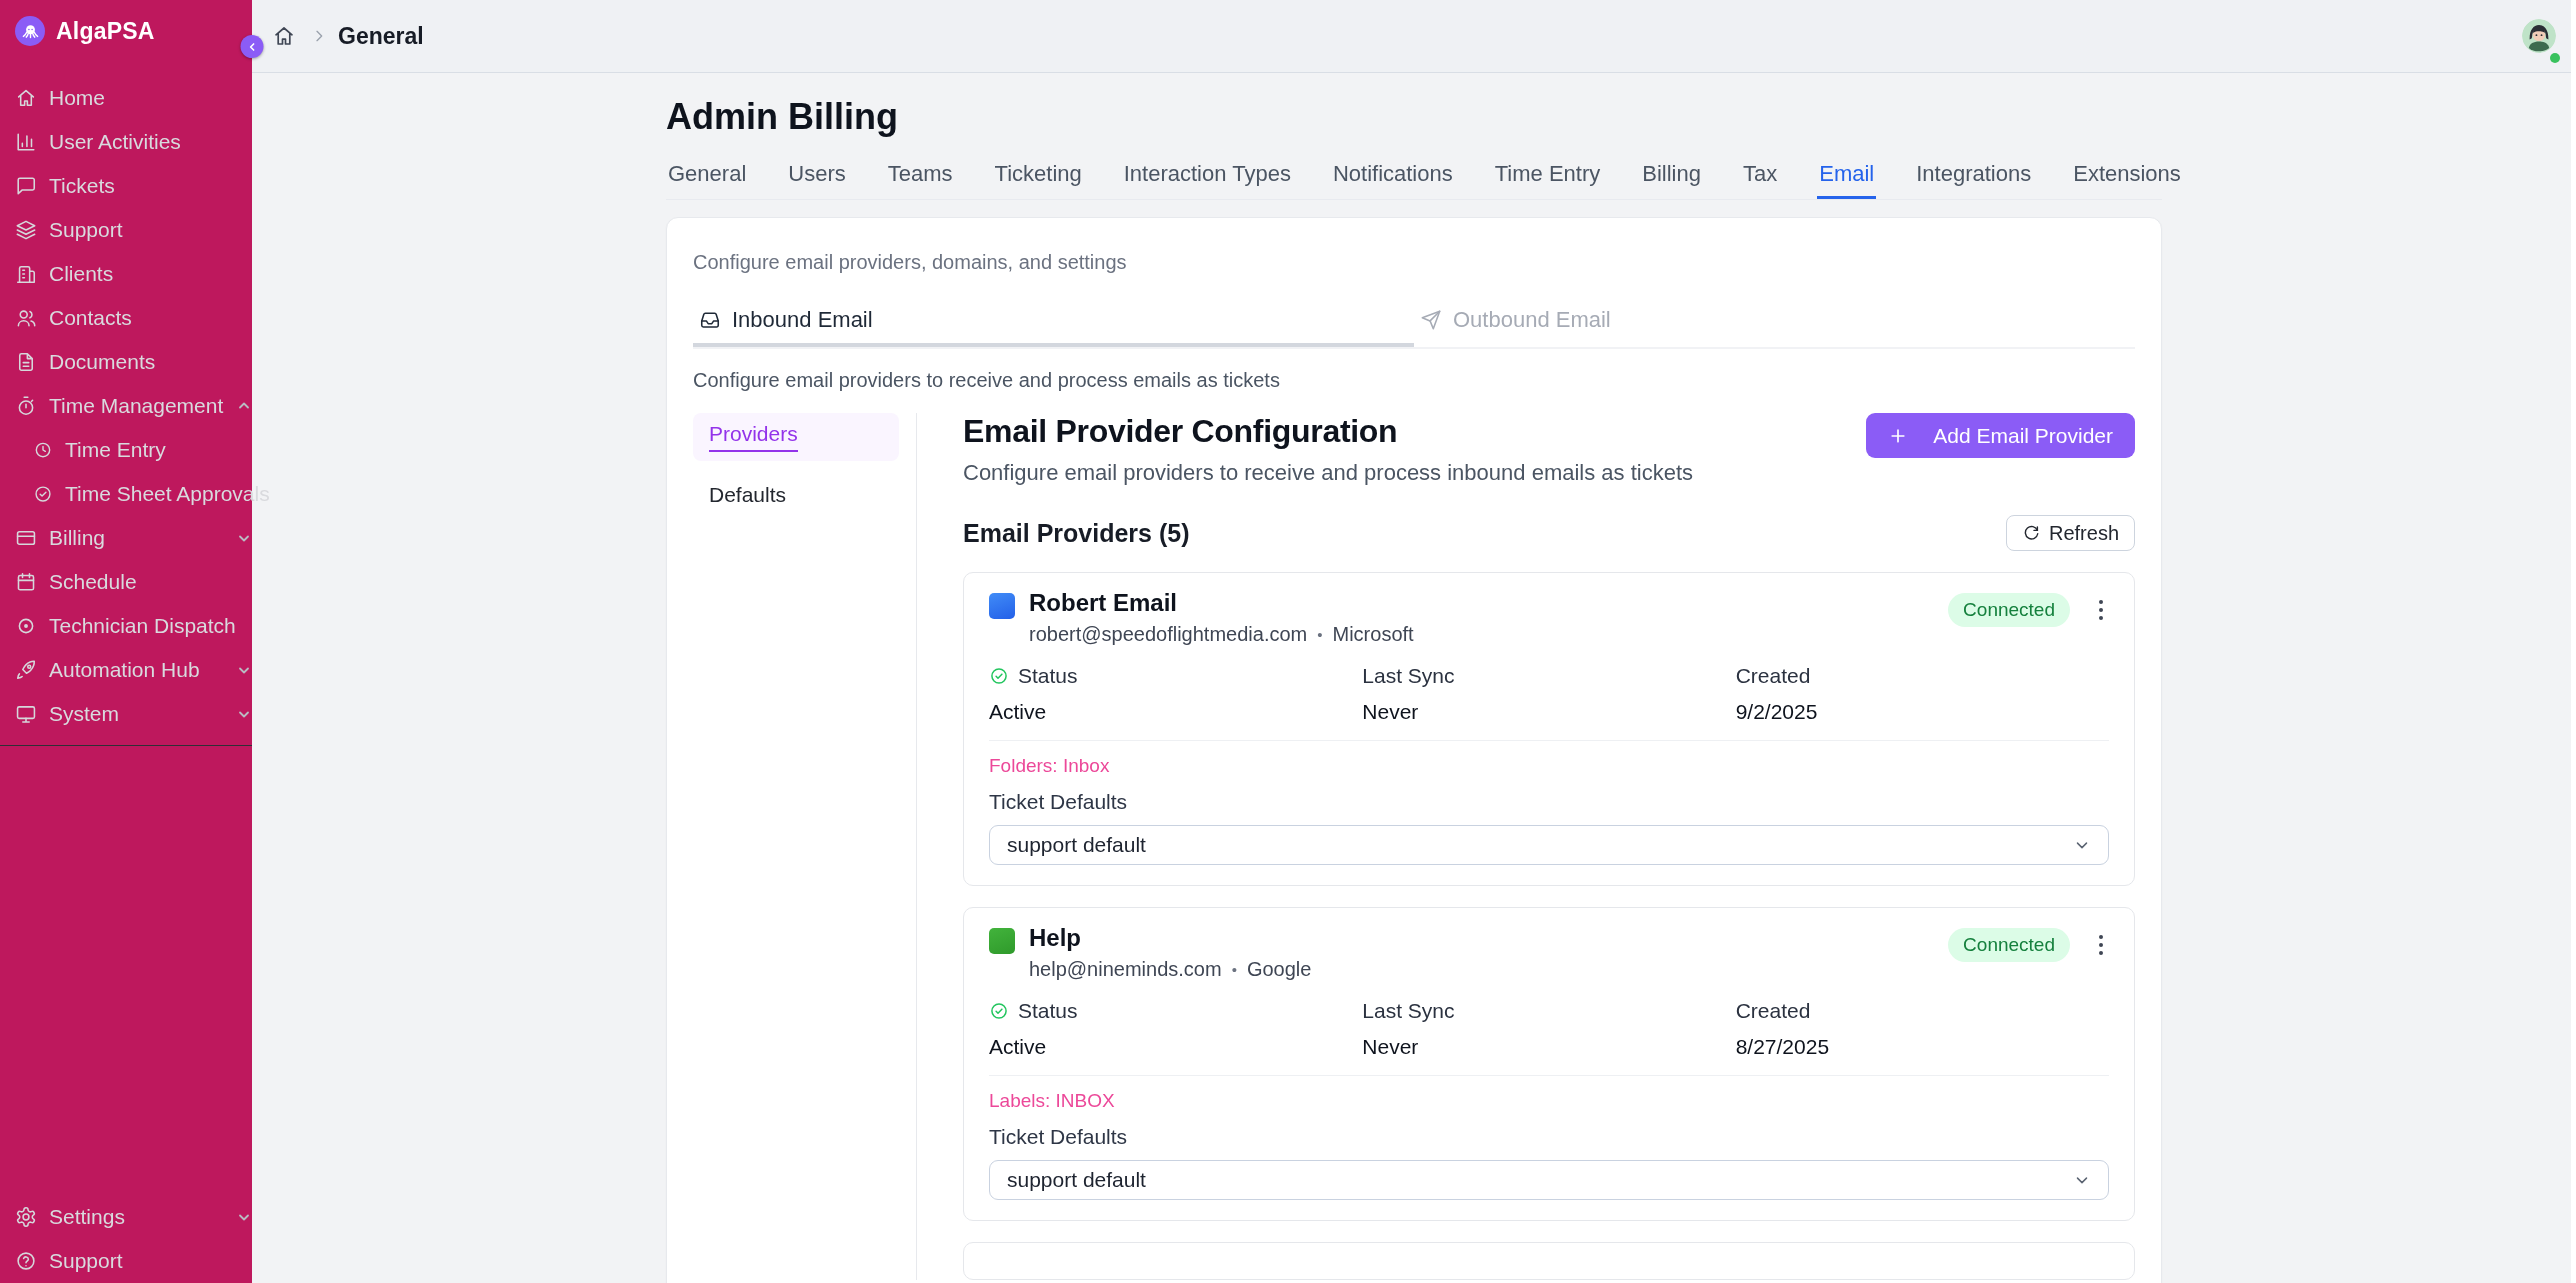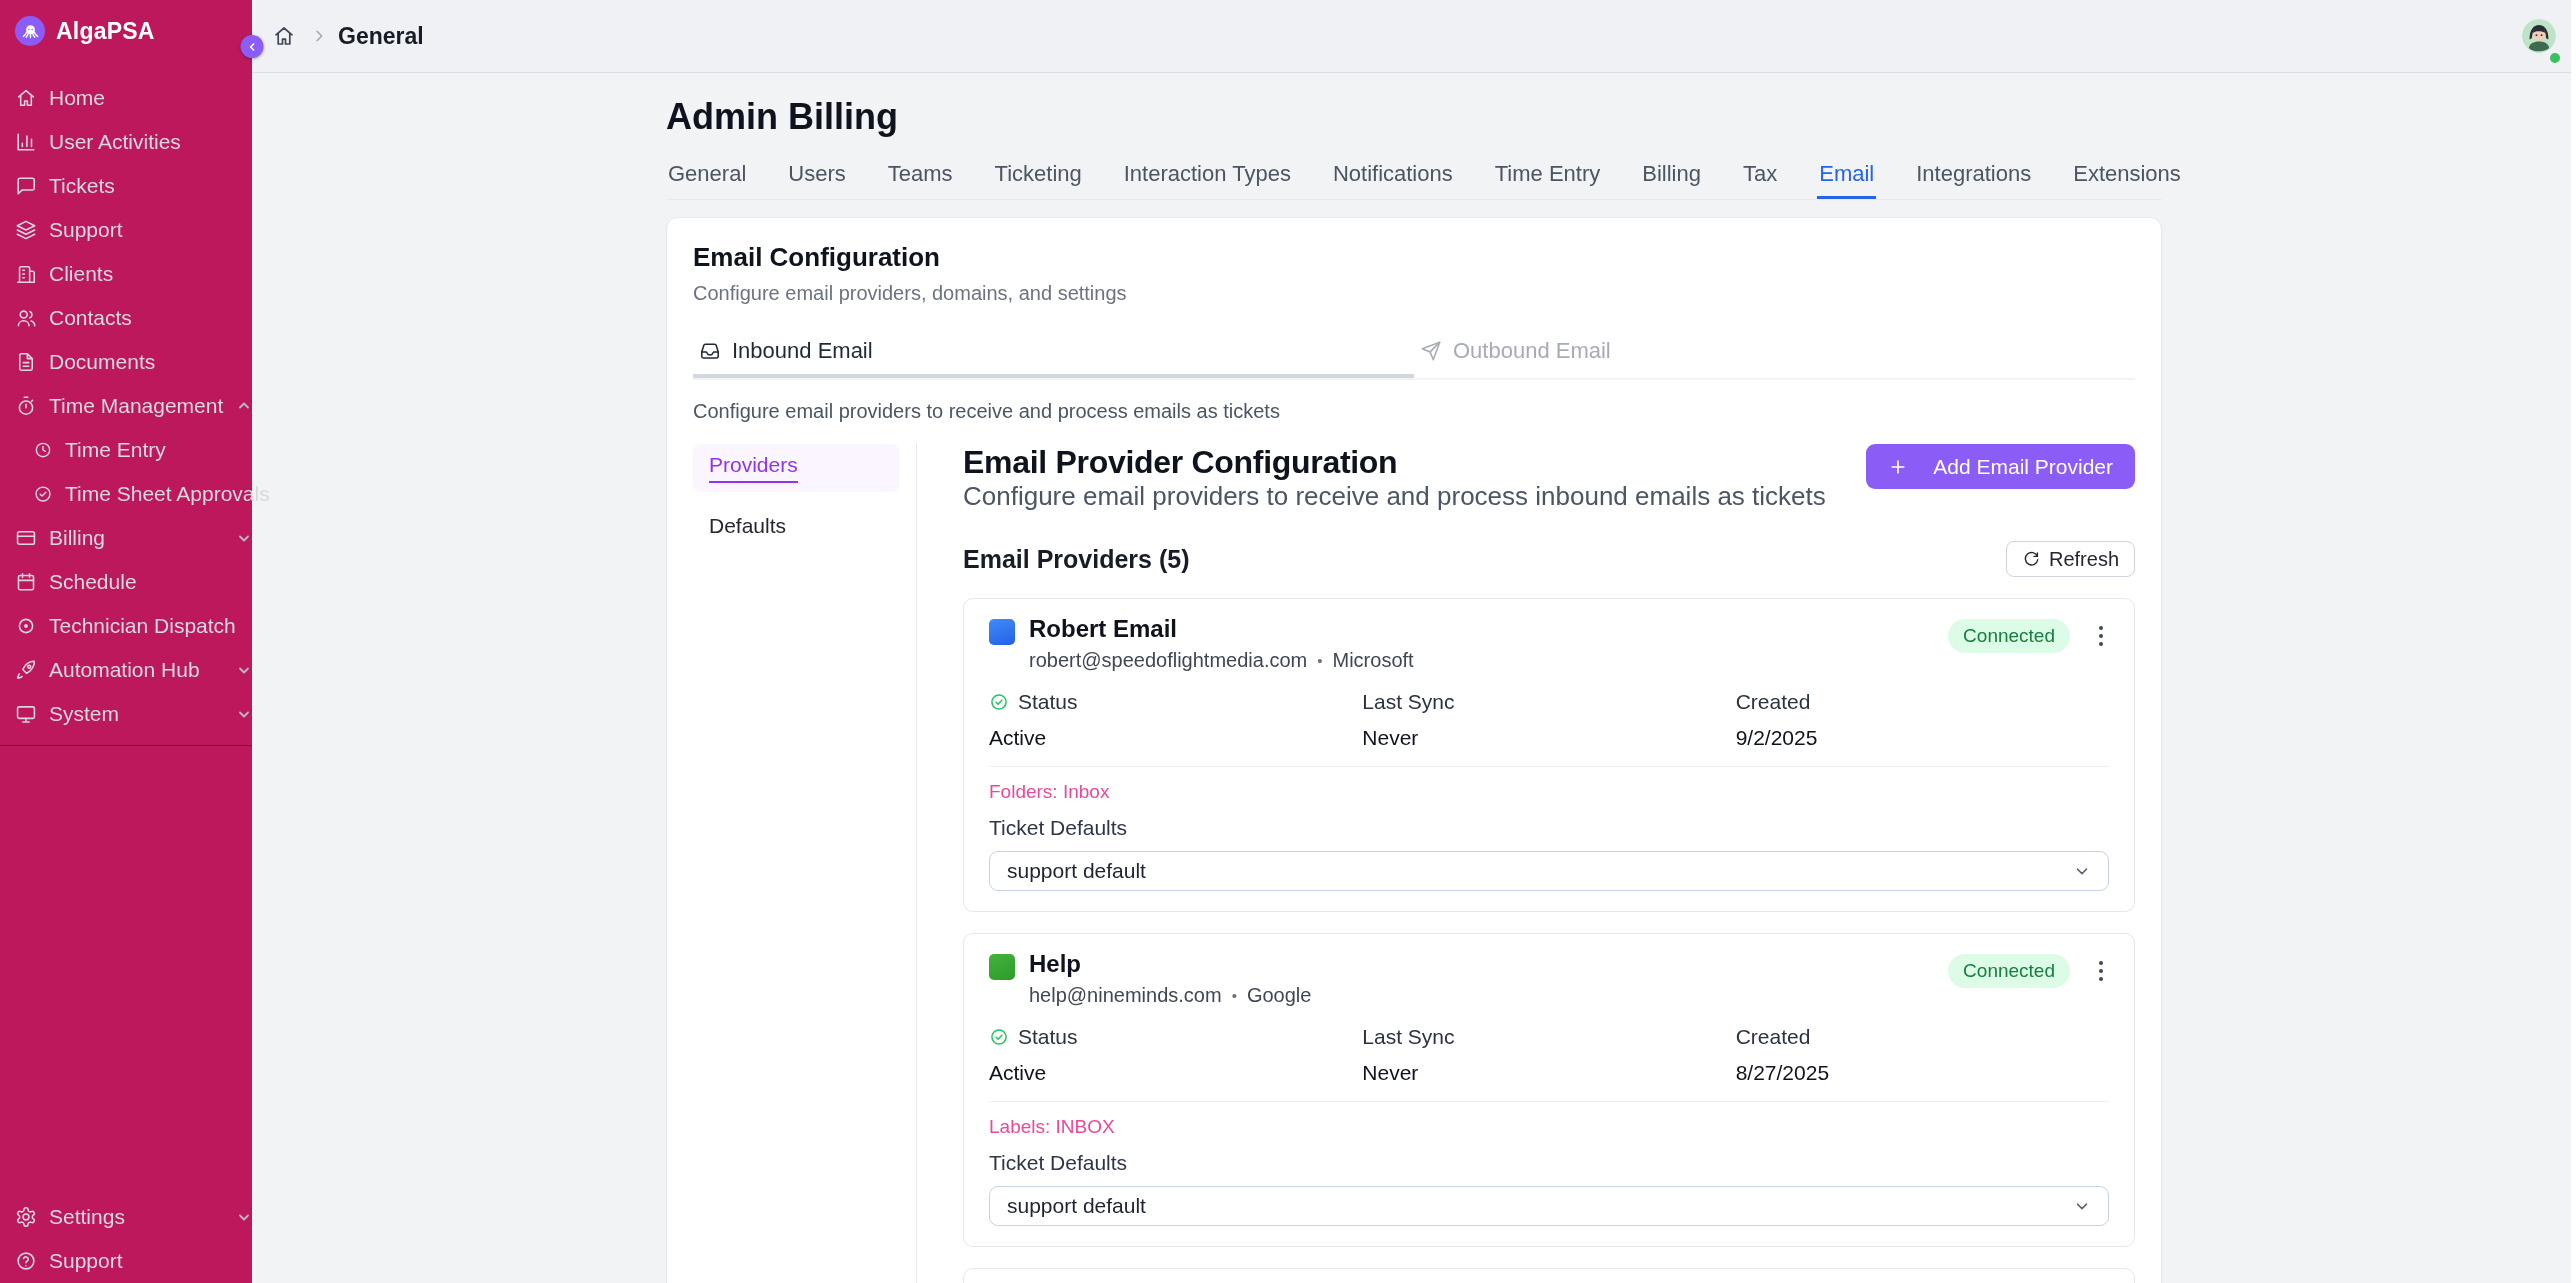--- a/index.html
+++ b/index.html
@@ -58,21 +58,21 @@
   .config-body { display:flex; margin-top:21px; align-items:stretch; }
   .subnav { width:223px; flex:none; }
   .subnav-item { font-size:21px; padding:9px 16px; border-radius:8px; color:#23272f; cursor:pointer; margin-right:17px; }
   .subnav-item + .subnav-item { margin-top:13px; }
   .subnav-item.active { background:#faf5ff; color:#9333ea; font-weight:500; }
   .subnav-item.active .subnav-label { display:inline-block; border-bottom:2.5px solid #9333ea; padding-bottom:4px; }
 
   .provider-main { flex:1; border-left:1px solid #e7e9ed; padding-left:46px; min-width:0; }
   .section-head { display:flex; justify-content:space-between; align-items:flex-start; }
   .section-title { font-size:32px; font-weight:700; color:#0e131d; letter-spacing:-0.3px; }
-  .section-sub { font-size:26px; color:#4b5563; }
+  .section-sub { font-size:22px; color:#4b5563; margin-top:10px; }
   .add-btn { background:#8b5cf6; color:#ffffff; font-size:21px; font-weight:500; border:none; border-radius:9px; padding:0 22px; height:45px; display:flex; align-items:center; gap:25px; cursor:pointer; flex:none; font-family:inherit; }
 
   .list-head { display:flex; justify-content:space-between; align-items:center; margin-top:29px; }
   .list-title { font-size:25px; font-weight:600; color:#171c26; }
   .refresh-btn { display:flex; align-items:center; gap:9px; background:#ffffff; border:1px solid #cdd4de; border-radius:8px; height:36px; padding:0 15px; font-size:20px; color:#23272f; cursor:pointer; font-family:inherit; }
 
   
   .card { border:1px solid #e5e7eb; border-radius:10px; padding:16px 25px 20px; margin-top:21px; background:#fff; }
   .card-head { display:flex; align-items:flex-start; }
   .prov-icon { width:26px; height:26px; border-radius:5px; margin-right:14px; margin-top:4px; flex:none; }
@@ -342,21 +342,20 @@
           <button class="tab">Notifications</button>
           <button class="tab">Time Entry</button>
           <button class="tab">Billing</button>
           <button class="tab">Tax</button>
           <button class="tab active">Email</button>
           <button class="tab">Integrations</button>
           <button class="tab">Extensions</button>
         </div>
 
         <section class="panel">
-          <h2 class="panel-title">Email Configuration</h2>
           <p class="panel-sub">Configure email providers, domains, and settings</p>
 
           <div class="io-tabs">
             <button class="io-tab active">
               <svg width="22" height="22" viewBox="0 0 24 24">
                   <path d="M21 13h-5l-2 3h-4l-2-3H3"></path>
                   <path d="M5.2 5.9 3 13v4.8A1.8 1.8 0 0 0 4.8 19.6h14.4A1.8 1.8 0 0 0 21 17.8V13l-2.2-7.1a1.8 1.8 0 0 0-1.7-1.3H6.9a1.8 1.8 0 0 0-1.7 1.3z"></path>
                 </svg>
               <span>Inbound Email</span>
             </button>

